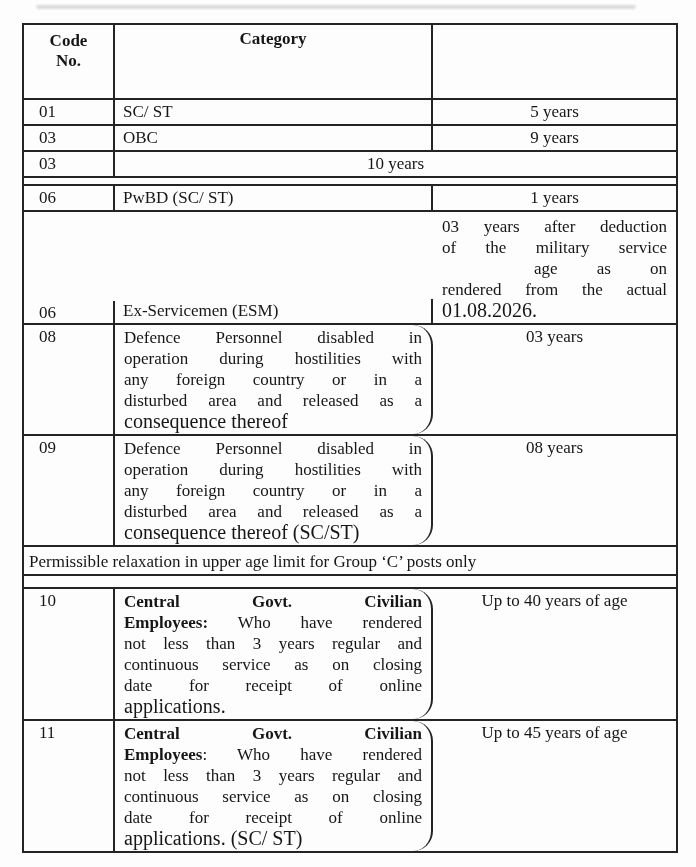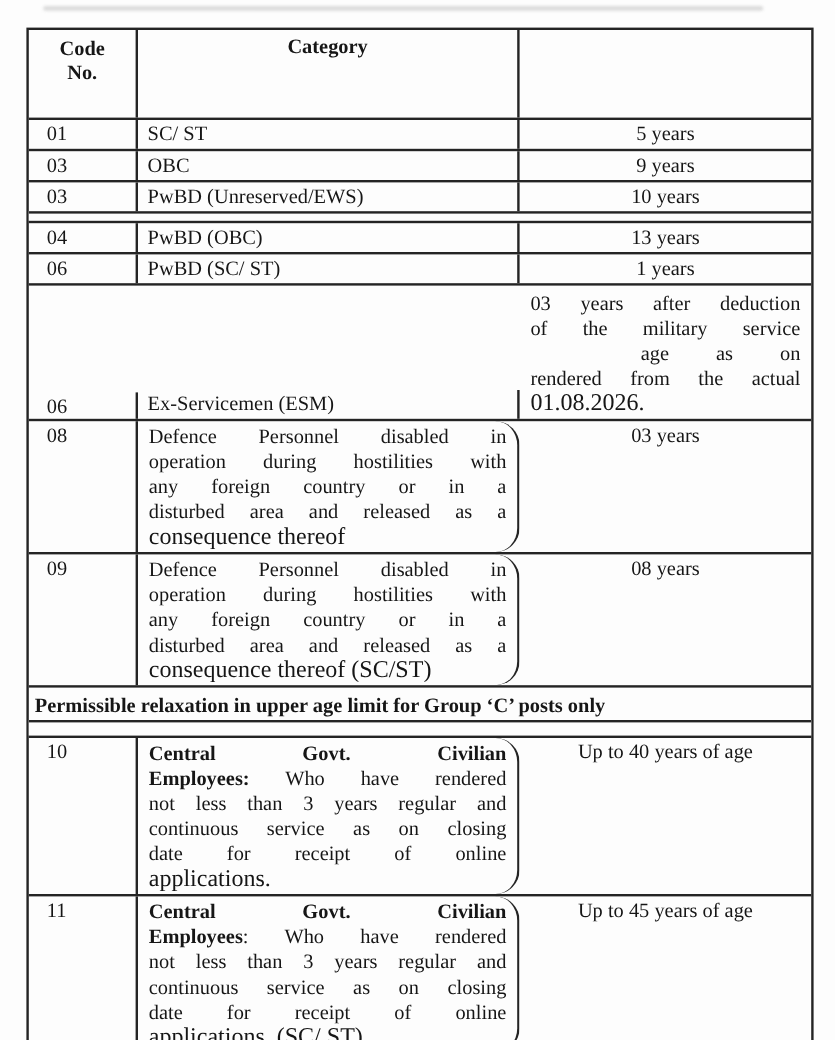--- a/index.html
+++ b/index.html
@@ -49,21 +49,21 @@
   .rh-08{min-height:106px;justify-content:center;}
   .rh-09{min-height:98px;}
   .rh-band{min-height:27px;}
   .rh-10{min-height:126px;}
   .rh-11{min-height:122px;}
 
   .jline{font-size:17px;line-height:21px;text-align:justify;text-align-last:justify;}
   .lline{font-size:20px;line-height:21px;text-align:left;}
   .lines-wrap{padding:2px 9px 2px 9px;border-radius:20px;}
   .indent{padding-left:92px;}
-  .band-cell{width:100%;font-weight:bold;font-size:17px;line-height:21px;padding:4px 6px 2px 5px;box-sizing:border-box;}
+  .band-cell{width:100%;font-weight:normal;font-size:17px;line-height:21px;padding:4px 6px 2px 5px;box-sizing:border-box;}
   b{font-weight:bold;}
 </style>
 </head>
 <body>
 
 <div class="scan-artifact"></div>
 
 <div class="age-table">
 
   <div class="row rh-hdr">
@@ -77,31 +77,25 @@
     <div class="c2 cat">SC/ ST</div>
     <div class="c3 age">5 years</div>
   </div>
   <div class="row rh-s1">
     <div class="c1 code">03</div>
     <div class="c2 cat">OBC</div>
     <div class="c3 age">9 years</div>
   </div>
   <div class="row rh-03">
     <div class="c1 code">03</div>
-    <div class="c2 cat">PwBD (Unreserved/EWS)</div>
     <div class="c3 age">10 years</div>
   </div>
 
   <div class="spacer"></div>
 
-  <div class="row rh-s1">
-    <div class="c1 code">04</div>
-    <div class="c2 cat">PwBD (OBC)</div>
-    <div class="c3 age">13 years</div>
-  </div>
   <div class="row rh-05">
     <div class="c1 code">06</div>
     <div class="c2 cat">PwBD (SC/ ST)</div>
     <div class="c3 age">1 years</div>
   </div>
 
   <div class="row rh-06">
     <div class="c1 code">06</div>
     <div class="c2 cat">Ex-Servicemen (ESM)</div>
     <div class="c3 lines-wrap">

